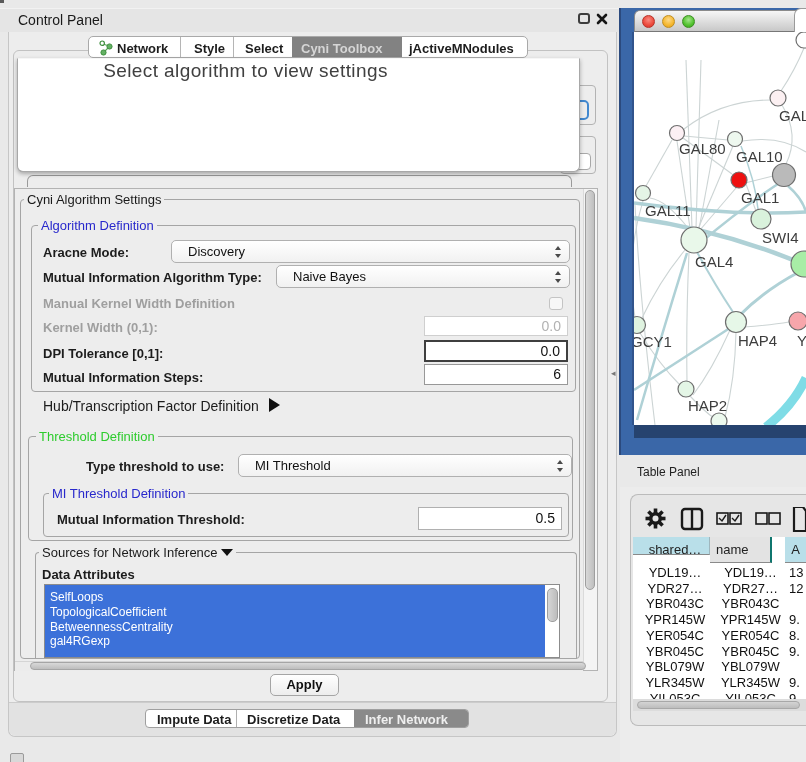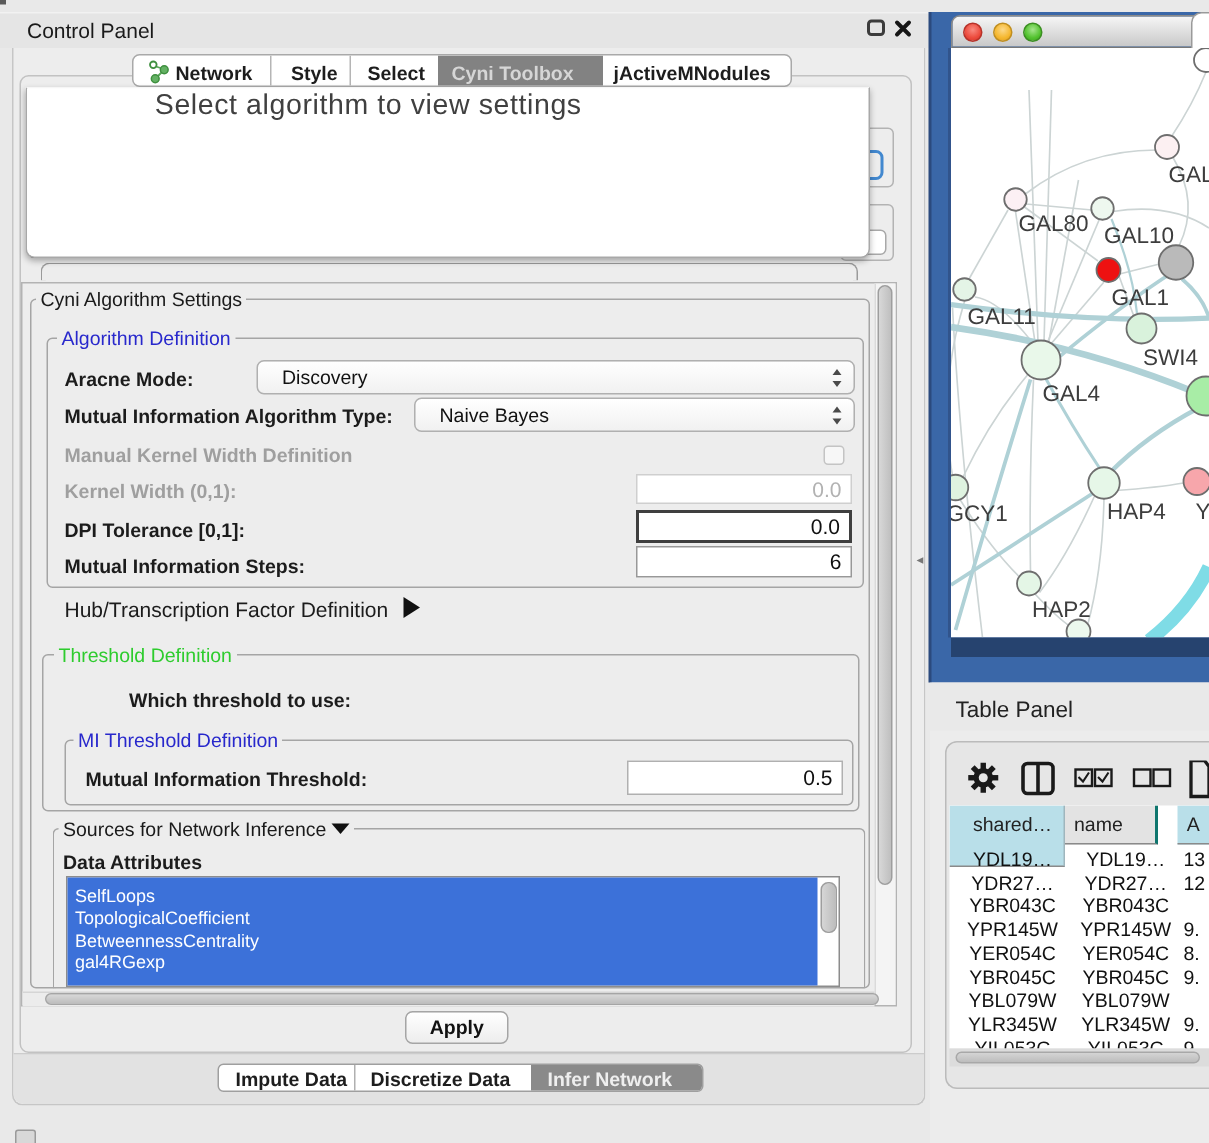--- a/index.html
+++ b/index.html
@@ -103,21 +103,27 @@
 
   <div class="lbl bold" style="left:43px;top:370px;">Mutual Information Steps:</div>
   <div class="fld" style="left:424px;top:364px;width:144px;height:21px;border:1px solid #989898;color:#111;line-height:19px;">6</div>
 
   <div class="lbl" style="left:43px;top:398px;font-size:14px;">Hub/Transcription Factor Definition</div>
   <div class="abs" style="left:269px;top:398px;width:0;height:0;border-left:11px solid #111;border-top:7px solid transparent;border-bottom:7px solid transparent;"></div>
 
   <div class="gbox" style="left:28px;top:436px;width:545px;height:105px;"></div>
   <div class="glab" style="left:36px;top:430px;color:#2ecc2e;">Threshold Definition</div>
 
-  <div class="lbl bold" style="left:86px;top:459px;">Which threshold to use:</div>
+  <div class="lbl bold" style="left:86px;top:459px;">Type threshold to use:</div>
+  <div class="combo" style="left:238px;top:454px;width:334px;height:23px;">
+    <span class="ctext">MI Threshold</span>
+    <svg class="carr" viewBox="0 0 8 14">
+        <path d="M4 1 L7 5 L1 5 Z M4 13 L7 9 L1 9 Z" fill="#4a4a4a"></path>
+      </svg>
+  </div>
 
   <div class="gbox" style="left:43px;top:493px;width:526px;height:44px;"></div>
   <div class="glab" style="left:49px;top:487px;color:#2828cc;">MI Threshold Definition</div>
 
   <div class="lbl bold" style="left:57px;top:512px;">Mutual Information Threshold:</div>
   <div class="fld" style="left:418px;top:507px;width:144px;height:23px;border:1px solid #b0b0b0;color:#111;line-height:21px;">0.5</div>
 
   <div class="gbox" style="left:35px;top:552px;width:542px;height:107px;border-bottom:none;border-radius:4px 4px 0 0;"></div>
   <div class="glab" style="left:39px;top:546px;color:#1a1a1a;">Sources for Network Inference <span style="display:inline-block;width:0;height:0;border-top:7px solid #111;border-left:6px solid transparent;border-right:6px solid transparent;vertical-align:1px;"></span></div>
 
@@ -226,21 +232,21 @@
       <text x="738" y="346">HAP4</text>
       <text x="797" y="346">Y</text>
       <text x="688" y="411">HAP2</text>
     </g>
     <path d="M806 378 Q 793 406 766 427" fill="none" stroke="#7fdce6" stroke-width="9"></path>
   </svg>
 
   <div class="abs" style="left:634px;top:425px;width:172px;height:13px;background:#26436f;"></div>
 
   <div class="abs" style="left:620px;top:455px;width:186px;height:32px;background:#e9e9e9;"></div>
-  <div class="abs" style="left:637px;top:465px;font-size:15px;color:#222;">Table Panel</div>
+  <div class="abs" style="left:637px;top:465px;font-size:12px;color:#222;">Table Panel</div>
   <div class="abs" style="left:620px;top:487px;width:186px;height:275px;background:#ececec;"></div>
   <div class="abs" style="left:630px;top:494px;width:176px;height:232px;background:#e6e6e6;border:1px solid #bbb;border-radius:8px 0 0 8px;border-right:none;"></div>
 
   <svg class="abs" style="left:645px;top:507px;" width="161" height="26" viewBox="0 0 161 26">
 
     <g transform="translate(10.5,11.5)">
       <g fill="#1a1a1a">
         <circle r="6.5"></circle>
         <g>
           <rect x="-1.8" y="-10" width="3.6" height="20"></rect>
@@ -261,21 +267,21 @@
       <path d="M74 11 L77 14 L81 8" stroke-width="1.4"></path>
       <path d="M87 11 L90 14 L94 8" stroke-width="1.4"></path>
       <rect x="111" y="6" width="11" height="11"></rect>
       <rect x="124" y="6" width="11" height="11"></rect>
     </g>
 
     <path d="M149 0 L158 0 L161 4 L161 24 L149 24 Z" fill="none" stroke="#1a1a1a" stroke-width="2.2"></path>
   </svg>
 
   <div class="abs" style="left:633px;top:537px;width:173px;height:162px;background:#fff;overflow:hidden;font-size:13px;">
-    <div class="abs" style="left:0;top:0;width:77px;height:41px;background:#b9dfe9;border-right:1px solid #9fb6bd;border-bottom:1px solid #8a8a8a;text-align:center;line-height:26px;color:#222;padding-left:8px;">shared…</div>
+    <div class="abs" style="left:0;top:0;width:77px;height:18px;background:#b9dfe9;border-right:1px solid #9fb6bd;border-bottom:1px solid #8a8a8a;text-align:center;line-height:26px;color:#222;padding-left:8px;">shared…</div>
     <div class="abs" style="left:77px;top:0;width:62px;height:26px;background:#e3e3e3;border-right:2px solid #0f766e;border-bottom:1px solid #8a8a8a;text-align:left;line-height:26px;color:#222;padding-left:6px;">name</div>
     <div class="abs" style="left:152px;top:0;width:21px;height:26px;background:#b9dfe9;border-bottom:1px solid #8a8a8a;text-align:center;line-height:26px;color:#222;">A</div>
     <div class="abs" style="left:0;top:28px;width:77px;text-align:center;line-height:15.7px;color:#111;padding-left:7px;">YDL19…<br>YDR27…<br>YBR043C<br>YPR145W<br>YER054C<br>YBR045C<br>YBL079W<br>YLR345W<br>YIL053C</div>
     <div class="abs" style="left:77px;top:28px;width:75px;text-align:center;line-height:15.7px;color:#111;padding-left:6px;">YDL19…<br>YDR27…<br>YBR043C<br>YPR145W<br>YER054C<br>YBR045C<br>YBL079W<br>YLR345W<br>YIL053C</div>
     <div class="abs" style="left:156px;top:28px;width:20px;line-height:15.7px;color:#111;">13<br>12<br>&nbsp;<br>9.<br>8.<br>9.<br>&nbsp;<br>9.<br>9.</div>
   </div>
 
   <div class="abs" style="left:633px;top:699px;width:173px;height:12px;background:#dcdcdc;"></div>
   <div class="abs" style="left:637px;top:701px;width:163px;height:8px;background:linear-gradient(#d4d4d4,#bdbdbd);border:1px solid #a8a8a8;border-radius:5px;"></div>
 </div>

